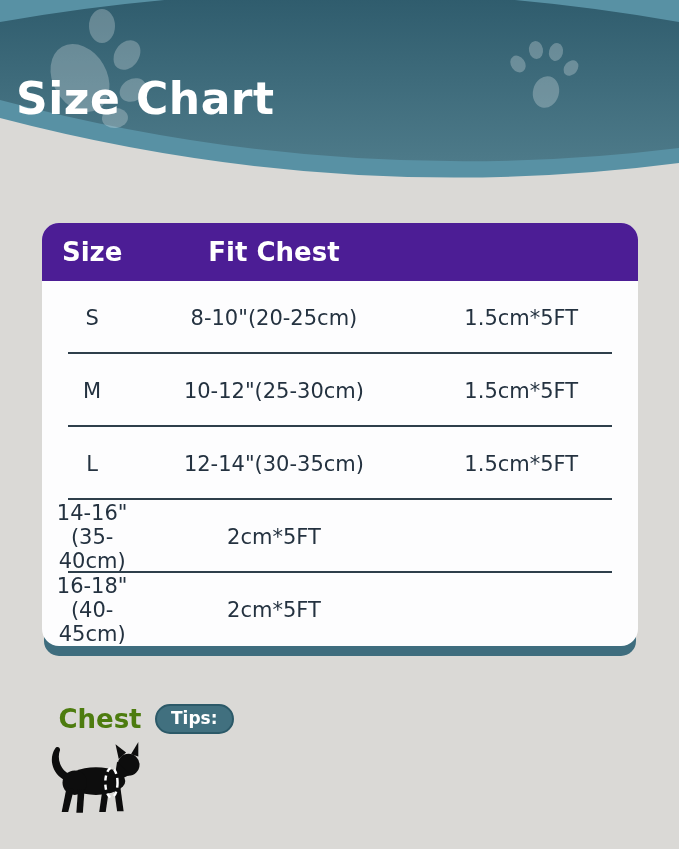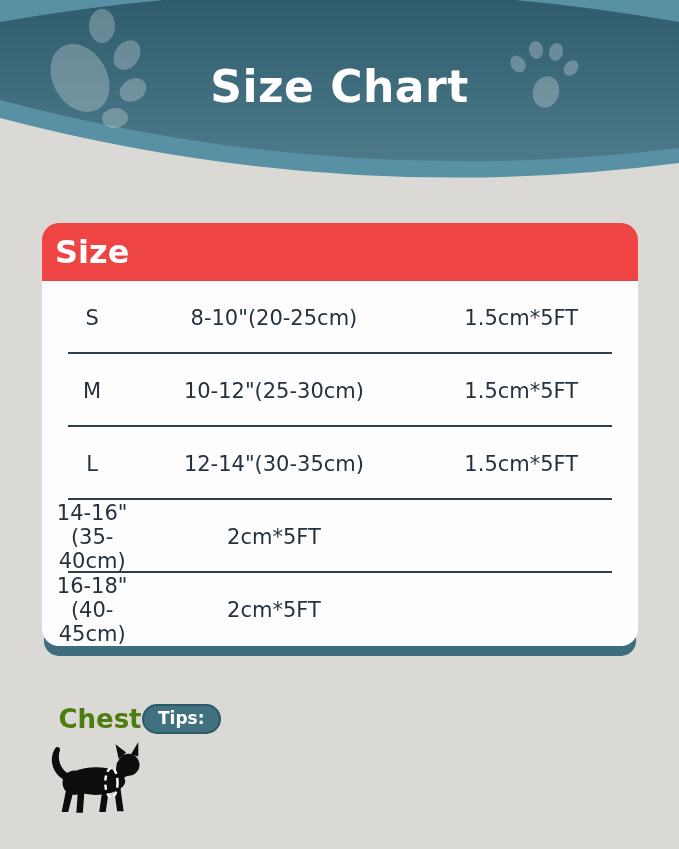--- a/index.html
+++ b/index.html
@@ -10,59 +10,59 @@
     font-family: "DejaVu Sans", sans-serif;
     overflow: hidden;
     position: relative;
   }
 
   
   .hero { position: relative; height: 200px; }
   .hero svg { position: absolute; left: 0; top: 0; display: block; }
   .hero h1 {
     position: absolute; top: 57px; left: 0; right: 0;
-    margin: 4px; text-align: center;
+    margin: 16px; text-align: left;
     color: #ffffff; font-size: 44px; font-weight: 800; letter-spacing: 0.5px;
   }
 
   
   .card {
     position: relative;
     margin: 23px auto 0;
     width: 596px;
     background: #fdfdfe;
     border-radius: 17px;
     box-shadow: 0 12px 0 -2px #3e6d7e;
   }
   .thead {
     display: grid; grid-template-columns: 17% 44% 39%;
     height: 58px; align-items: center;
-    background: #ef4444;
+    background: #4c1d95;
     border-radius: 17px 17px 0 0;
-    color: #ffffff; font-weight: 700; font-size: 32px; text-align: center;
+    color: #ffffff; font-weight: 700; font-size: 26px; text-align: center;
   }
   .tbody { border-radius: 0 0 17px 17px; overflow: hidden; }
   .t-row {
     position: relative;
     display: grid; grid-template-columns: 17% 44% 39%;
     height: 73px; align-items: center;
     text-align: center; font-size: 21px; color: #243240;
   }
   .t-row:not(:last-child)::after {
     content: ""; position: absolute; left: 26px; right: 26px; bottom: 0;
     height: 2px; background: #2e3f4b;
   }
 
   
   .footer { position: relative; height: 159px; margin-top: 44px; }
   .measure { position: absolute; left: 42px; top: 14px; width: 116px; text-align: center; }
   .chest-label { font-size: 26px; font-weight: 700; color: #4d7c0f; }
   .measure svg { display: block; margin: 6px auto 0; }
 
-  .tips { position: absolute; left: 142px; top: 14px; width: 500px; }
+  .tips { position: absolute; left: 155px; top: 14px; width: 500px; }
   .tips-pill {
     display: inline-block;
     background: #41707f; color: #ffffff;
     font-weight: 700; font-size: 17px;
     padding: 2px 14px 4px;
     border-radius: 15px;
     border: 2px solid #2b5968;
   }
   .tips ul {
     list-style: none; margin: 9px 0 0; padding: 0;
@@ -106,20 +106,21 @@
         <ellipse cx="556" cy="52" rx="7" ry="9" transform="rotate(15 556 52)"></ellipse>
         <ellipse cx="571" cy="68" rx="6.5" ry="8.5" transform="rotate(40 571 68)"></ellipse>
       </g>
     </svg>
     <h1>Size Chart</h1>
   </header>
 
   <section class="card">
     <div class="thead">
       <div>Size</div>
+      <div>Fit Chest</div>
     </div>
     <div class="tbody">
       <div class="t-row">
         <div>S</div>
         <div>8-10"(20-25cm)</div>
         <div>1.5cm*5FT</div>
       </div>
       <div class="t-row">
         <div>M</div>
         <div>10-12"(25-30cm)</div>

